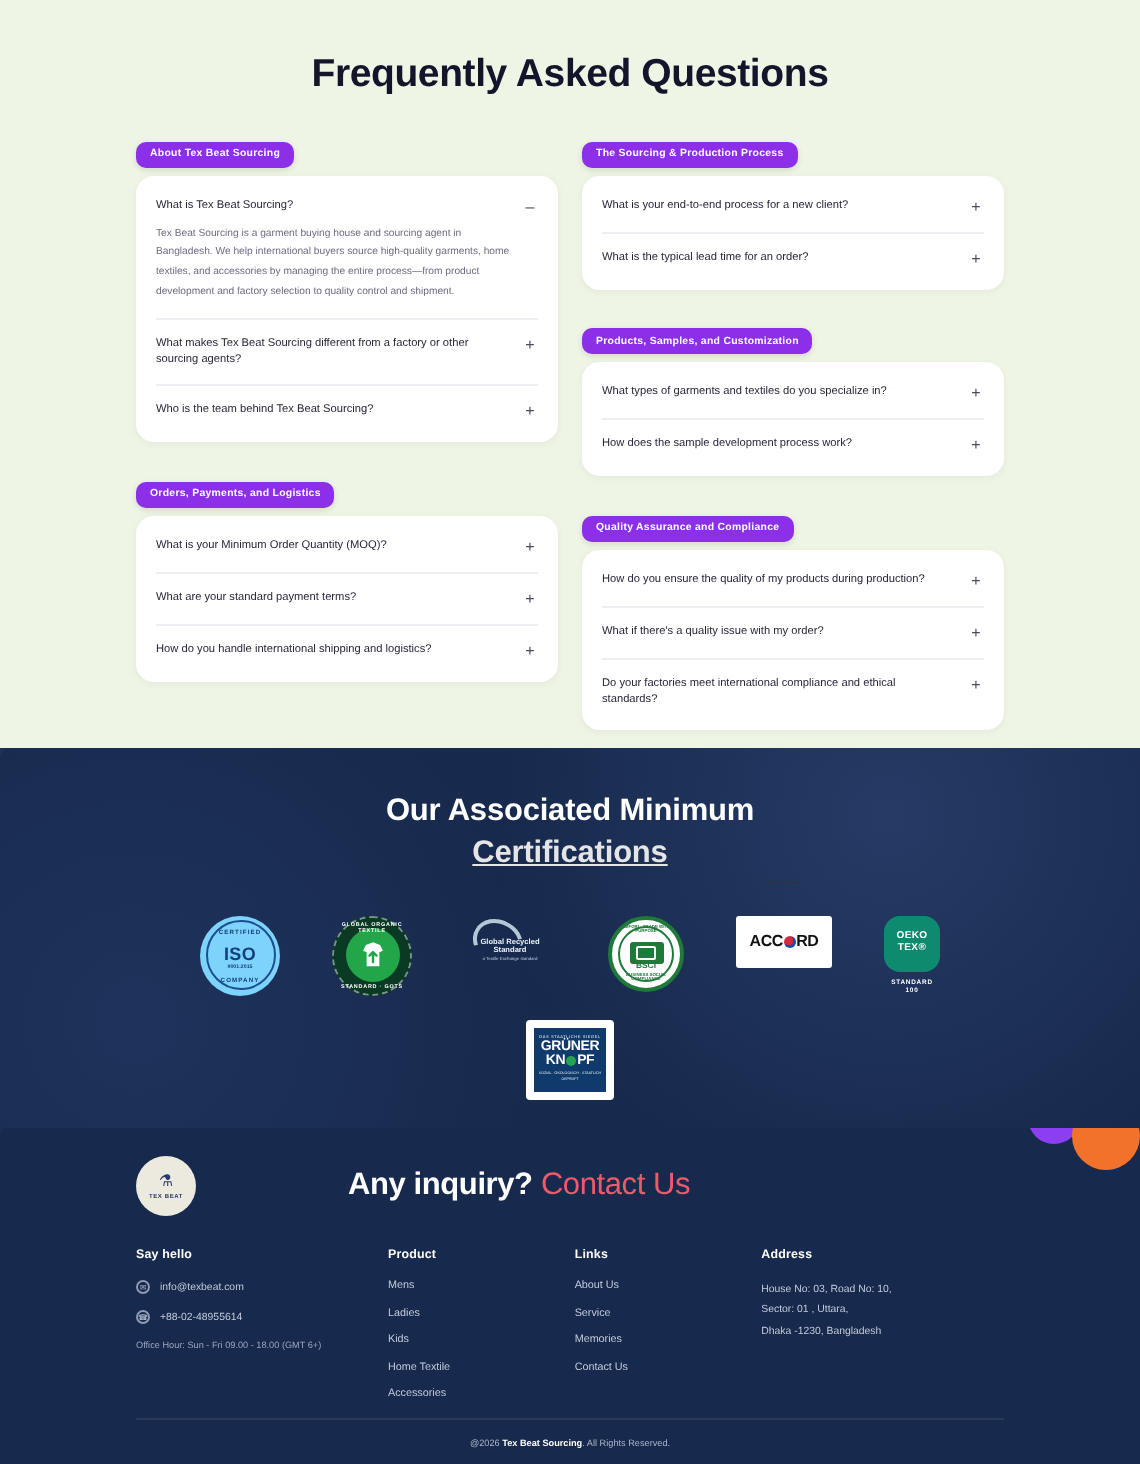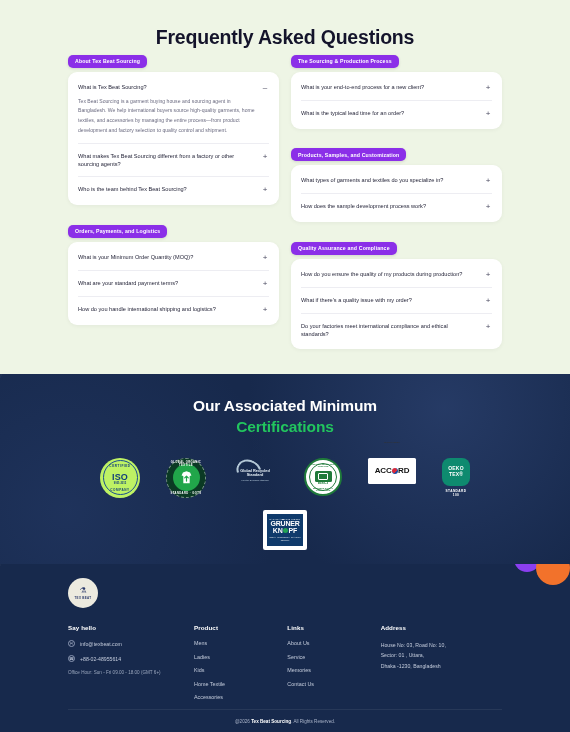--- a/index.html
+++ b/index.html
@@ -18,21 +18,21 @@
     height: 374px;
     position: relative;
   }
   .faq-title {
     text-align: center;
     font-size: 19.5px;
     font-weight: 600;
     color: #14142b;
     letter-spacing: -0.2px;
     margin-top: 8px;
-    margin-bottom: 0;
+    margin-bottom: 16px;
   }
   .faq-grid {
     display: flex;
     gap: 12px;
     padding: 0 68px;
     align-items: flex-start;
   }
   .faq-col { flex: 1; min-width: 0; }
 
   .cat-pill {
@@ -124,36 +124,36 @@
   .certs-title {
     position: relative;
     text-align: center;
     color: #fff;
     font-size: 15.5px;
     font-weight: 600;
     line-height: 1.35;
     letter-spacing: -0.1px;
     z-index: 2;
   }
-  .certs-title .accent { color: #22c55e; }
+  .certs-title .accent { color: #e5e5e5; text-decoration: underline; }
   .cert-row {
     position: relative;
     z-index: 2;
     display: flex;
     justify-content: center;
     align-items: flex-start;
     gap: 26px;
     margin-top: 20px;
   }
   .cert-row2 { margin-top: 12px; }
   .badge { flex: 0 0 auto; }
 
   .iso-badge {
     width: 40px; height: 40px; border-radius: 50%;
-    background: #bef264; position: relative;
+    background: #7dd3fc; position: relative;
     display: flex; align-items: center; justify-content: center;
   }
   .iso-badge .ring {
     position: absolute; inset: 2.5px; border-radius: 50%;
     border: 1.4px solid #1b4e8f;
   }
   .iso-badge .iso-text {
     font-size: 9px; font-weight: 800; color: #123f7a; letter-spacing: .2px;
     line-height: 1; position: relative; z-index: 2;
   }
@@ -571,20 +571,24 @@
     <div class="deco">
       <span class="c-purple"></span>
       <span class="c-orange"></span>
     </div>
 
     <div class="footer-top">
       <div class="logo-circle">
         <div class="mark">⚗</div>
         <div class="nm">TEX BEAT</div>
       </div>
+      <div class="inquiry">
+        <span>Any inquiry?</span>
+        <a class="cu" href="#" style="text-decoration:none">Contact Us</a>
+      </div>
     </div>
 
     <div class="footer-cols">
 
       <div class="fc fc-hello">
         <h4>Say hello</h4>
         <div class="contact-line">
           <span class="ci">✉</span>
           <span>info@texbeat.com</span>
         </div>

